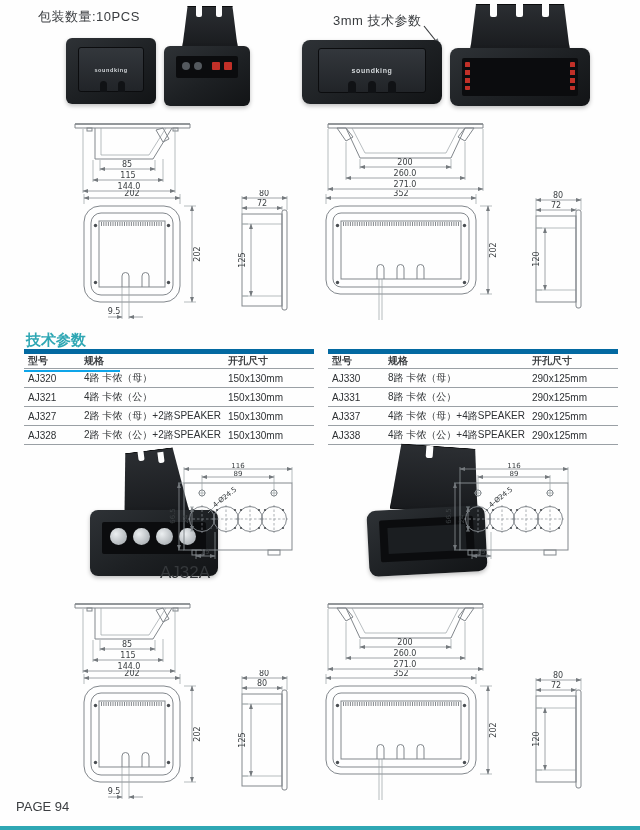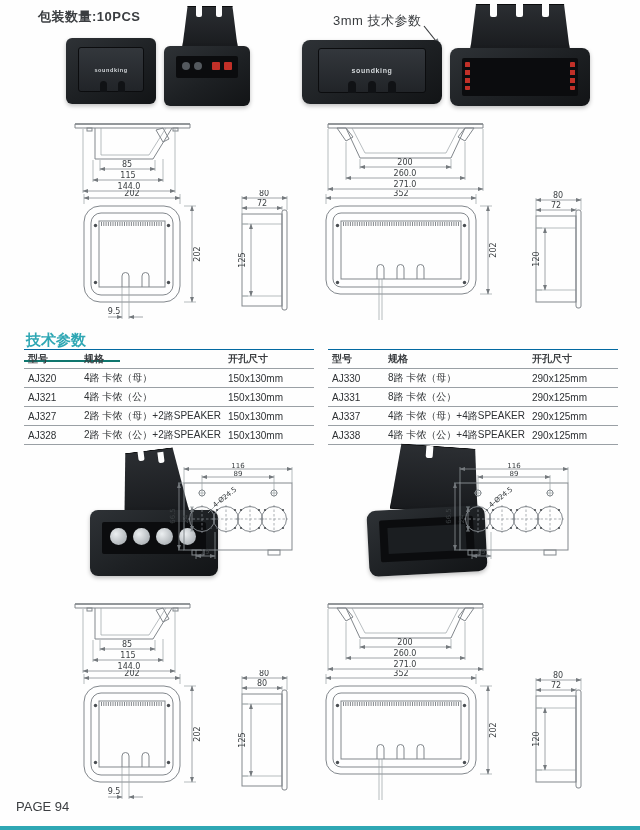--- a/index.html
+++ b/index.html
@@ -1,34 +1,34 @@
 <!DOCTYPE html>
 <html><head>
 <meta charset="utf-8">
 <style>
   html,body{margin:0;padding:0;background:#e8e8e8}
   #stage{position:relative;width:640px;height:830px;background:#fefefe;overflow:hidden;
          font-family:"Liberation Sans","DejaVu Sans",sans-serif;color:#36393c}
   .abs{position:absolute}
-  .note{font-size:13px;font-weight:700;color:#3a3d40;letter-spacing:.5px}
+  .note{font-size:13px;font-weight:400;color:#3a3d40;letter-spacing:.5px}
   
   .photo-body{position:absolute;border-radius:6px;background:linear-gradient(150deg,#2e3236 0%,#1d2023 55%,#121416 100%);box-shadow:0 2px 4px rgba(0,0,0,.25)}
   .inner-panel{position:absolute;border-radius:3px;background:linear-gradient(#33373c,#212428);border:1px solid #0b0c0e;display:flex;align-items:center;justify-content:center}
   .logo{color:#d3d7da;letter-spacing:.6px;font-weight:600}
   .lid{position:absolute;background:linear-gradient(#2b2e32,#181a1d);box-shadow:inset 0 0 0 1px #0a0b0c}
   .notch{position:absolute;background:#fefefe;border-radius:0 0 2px 2px}
   .u-slot{position:absolute;background:#101215;border-radius:4px 4px 0 0}
   .cavity{position:absolute;background:#0b0c0e;border-radius:2px}
   .conn-dot{position:absolute;border-radius:50%}
   .red-term{position:absolute;background:#c13028;border-radius:1px}
   
-  .sec-title{position:absolute;font-size:15px;font-weight:bold;color:#2fa7b4;border-bottom:2px solid #0f766e;padding:0 34px 10px 2px}
+  .sec-title{position:absolute;font-size:15px;font-weight:bold;color:#2fa7b4;border-bottom:2px solid #0ea5e9;padding:0 34px 20px 2px}
   .spec-table{position:absolute;width:290px;font-size:10px;color:#2e3134}
   .thead,.trow{display:flex;align-items:center;height:19px;border-bottom:1px solid #9aa0a5;padding:0 4px;box-sizing:border-box}
-  .thead{border-top:1px solid #0369a1;height:20px;font-weight:600;color:#3a3d40}
+  .thead{border-top:5px solid #0369a1;height:20px;font-weight:600;color:#3a3d40}
   .c1{width:56px}.c2{flex:1}.c3{width:82px}
   
   svg text{font-family:"DejaVu Sans","Liberation Sans",sans-serif}
   .dm{font-size:8px;fill:#3c4043;text-anchor:middle}
   .dmd{font-size:7px;fill:#3c4043;text-anchor:middle}
   .ol{stroke:#82878c;stroke-width:1;fill:none}
   .tk{stroke:#6f7478;stroke-width:1.4;fill:none}
   .el{stroke:#9aa0a5;stroke-width:.7;fill:none}
   .dl{stroke:#8a9095;stroke-width:.8;fill:none}
   .ht{stroke:#85898d;stroke-width:4;stroke-dasharray:1 1.3;fill:none}
@@ -408,20 +408,21 @@
       <line class="el" x1="40" y1="51" x2="62" y2="29"></line>
       <text class="dmd" x="70" y="5.5">116</text>
       <text class="dmd" x="70" y="13.5">89</text>
       <text class="dmd" x="7" y="54" transform="rotate(-90 7 54)">66.5</text>
       <text class="dmd" x="20" y="57" transform="rotate(-90 20 57)">24</text>
       <text class="dmd" x="37" y="92">19</text>
       <text class="dmd" x="58" y="37" transform="rotate(-38 58 37)">4-Ø24.5</text>
     </g>
   </svg>
 
+  <div class="model-label" style="left:130px;top:563px">AJ32A</div>
 
   <svg class="abs" style="left:55px;top:594px" width="150" height="82">
     <g>
       <path class="tk" d="M20,10 H135"></path>
         <path class="ol" d="M20,14 H135 M20,10 V14 M135,10 V14"></path>
       <rect class="ol" x="32" y="14" width="5" height="3"></rect>
         <rect class="ol" x="118" y="14" width="5" height="3"></rect>
       <path class="ol" d="M40,14 V45 H98 L117,14"></path>
         <path class="el" d="M46,14 V41 H94 L111,14"></path>
       <path class="ol" d="M101,16 l7,12 6,-3 -6,-11 z"></path>

